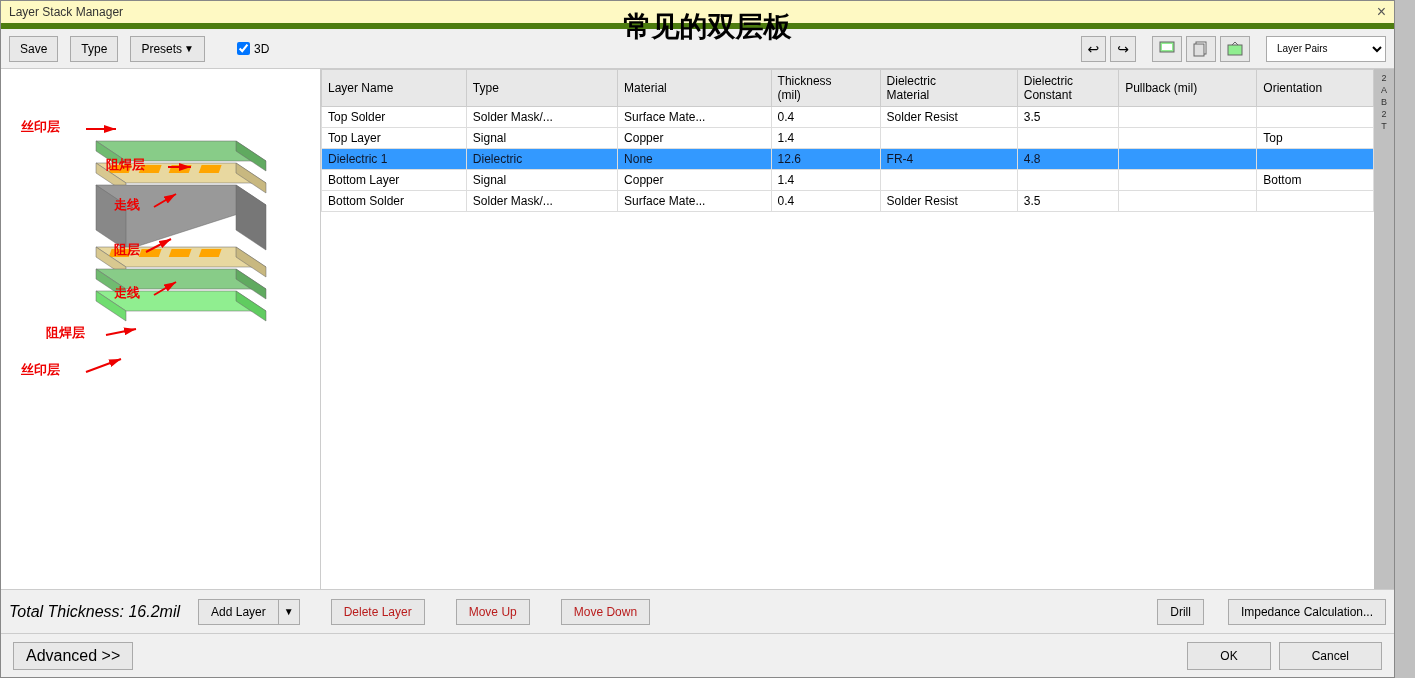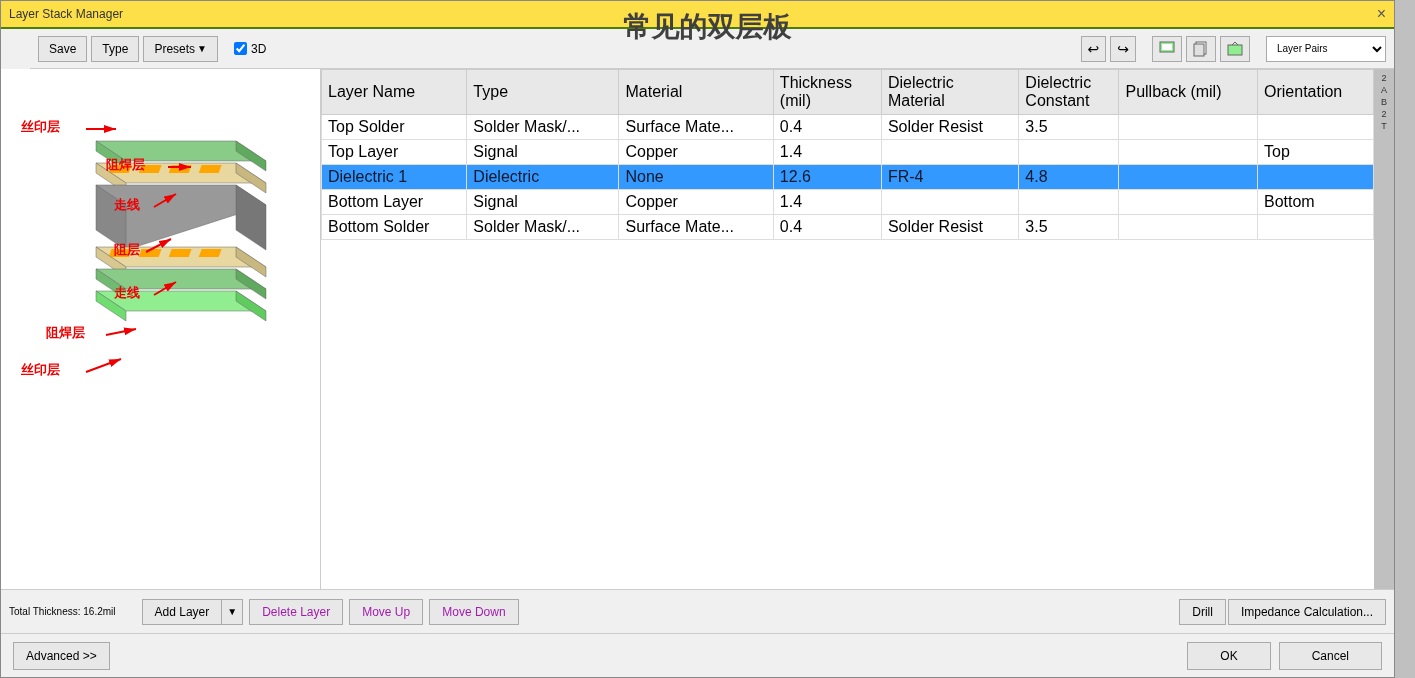--- a/index.html
+++ b/index.html
@@ -12,43 +12,43 @@
       overflow: hidden;
       position: relative;
     }
 
     
     .page-title {
       position: absolute;
       top: 8px;
       left: 0; right: 0;
       text-align: center;
-      color: #404040;
+      color: #000000;
       font-size: 28px;
       font-weight: bold;
       z-index: 10;
       pointer-events: none;
     }
 
     
     .dialog {
       position: absolute;
       top: 0; left: 0;
       width: 1395px;
       height: 678px;
       background: #f0f0f0;
       border: 1px solid #888;
       display: flex;
       flex-direction: column;
     }
 
     
     .titlebar {
-      background: #fde047;
-      border-bottom: 2px solid #4d7c0f;
+      background: #fef9c3;
+      border-bottom: 6px solid #4d7c0f;
       padding: 4px 8px;
       display: flex;
       align-items: center;
       justify-content: space-between;
       height: 28px;
       flex-shrink: 0;
     }
     .titlebar-title {
       font-size: 12px;
       color: #333;
@@ -62,24 +62,23 @@
       line-height: 1;
     }
 
     
     .toolbar {
       background: #f0f0f0;
       border-bottom: 1px solid #ccc;
       padding: 5px 8px;
       display: flex;
       align-items: center;
-      gap: 4px;
+      gap: 12px;
       flex-shrink: 0;
       height: 40px;
-      margin-left: 29px;
     }
     .toolbar-btn {
       background: #e8e8e8;
       border: 1px solid #aaa;
       padding: 3px 10px;
       font-size: 12px;
       cursor: pointer;
       height: 26px;
     }
     .toolbar-btn-icon {
@@ -139,21 +138,21 @@
       flex: 1;
       display: flex;
       flex-direction: column;
       overflow: hidden;
       background: white;
     }
 
     .layer-table {
       width: 100%;
       border-collapse: collapse;
-      font-size: 16px;
+      font-size: 12px;
       border-radius: 15px;
     }
     .layer-table th {
       background: #e8e8e8;
       border: 1px solid #ccc;
       padding: 4px 6px;
       text-align: left;
       font-weight: normal;
       white-space: nowrap;
     }
@@ -177,44 +176,45 @@
       background: #f0f0f0;
       border-top: 1px solid #ccc;
       padding: 6px 8px;
       display: flex;
       align-items: center;
       gap: 6px;
       flex-shrink: 0;
       height: 44px;
     }
     .thickness-label {
-      font-size: 10px;
-      margin-right: 20px;
+      font-size: 16px;
+      margin-right: 12px;
+      font-style: italic;
     }
     .bottom-btn {
       background: #e8e8e8;
       border: 1px solid #aaa;
       padding: 3px 12px;
       font-size: 12px;
       cursor: pointer;
       height: 26px;
     }
-    .bottom-btn:disabled { color: #a21caf; cursor: default; }
+    .bottom-btn:disabled { color: #b91c1c; cursor: default; margin-left: 25px; }
     .add-layer-wrap { display: flex; align-items: center; }
     .add-layer-arrow {
       background: #e8e8e8;
       border: 1px solid #aaa;
       border-left: none;
       padding: 3px 5px;
       font-size: 10px;
       cursor: pointer;
       height: 26px;
       display: flex; align-items: center;
     }
-    .bottom-right { margin-left: auto; display: flex; gap: 2px; }
+    .bottom-right { margin-left: auto; display: flex; gap: 24px; }
 
     
     .footer {
       background: #f0f0f0;
       border-top: 1px solid #ccc;
       padding: 6px 12px;
       display: flex;
       align-items: center;
       flex-shrink: 0;
       height: 44px;
@@ -226,21 +226,21 @@
       padding: 4px 32px;
       font-size: 12px;
       cursor: pointer;
       height: 28px;
       min-width: 70px;
     }
     .advanced-btn {
       background: #e8e8e8;
       border: 1px solid #aaa;
       padding: 4px 12px;
-      font-size: 12px;
+      font-size: 16px;
       cursor: pointer;
       height: 28px;
     }
 
     
     .diagram-svg {
       position: absolute;
       top: 10px;
       left: 5px;
     }

